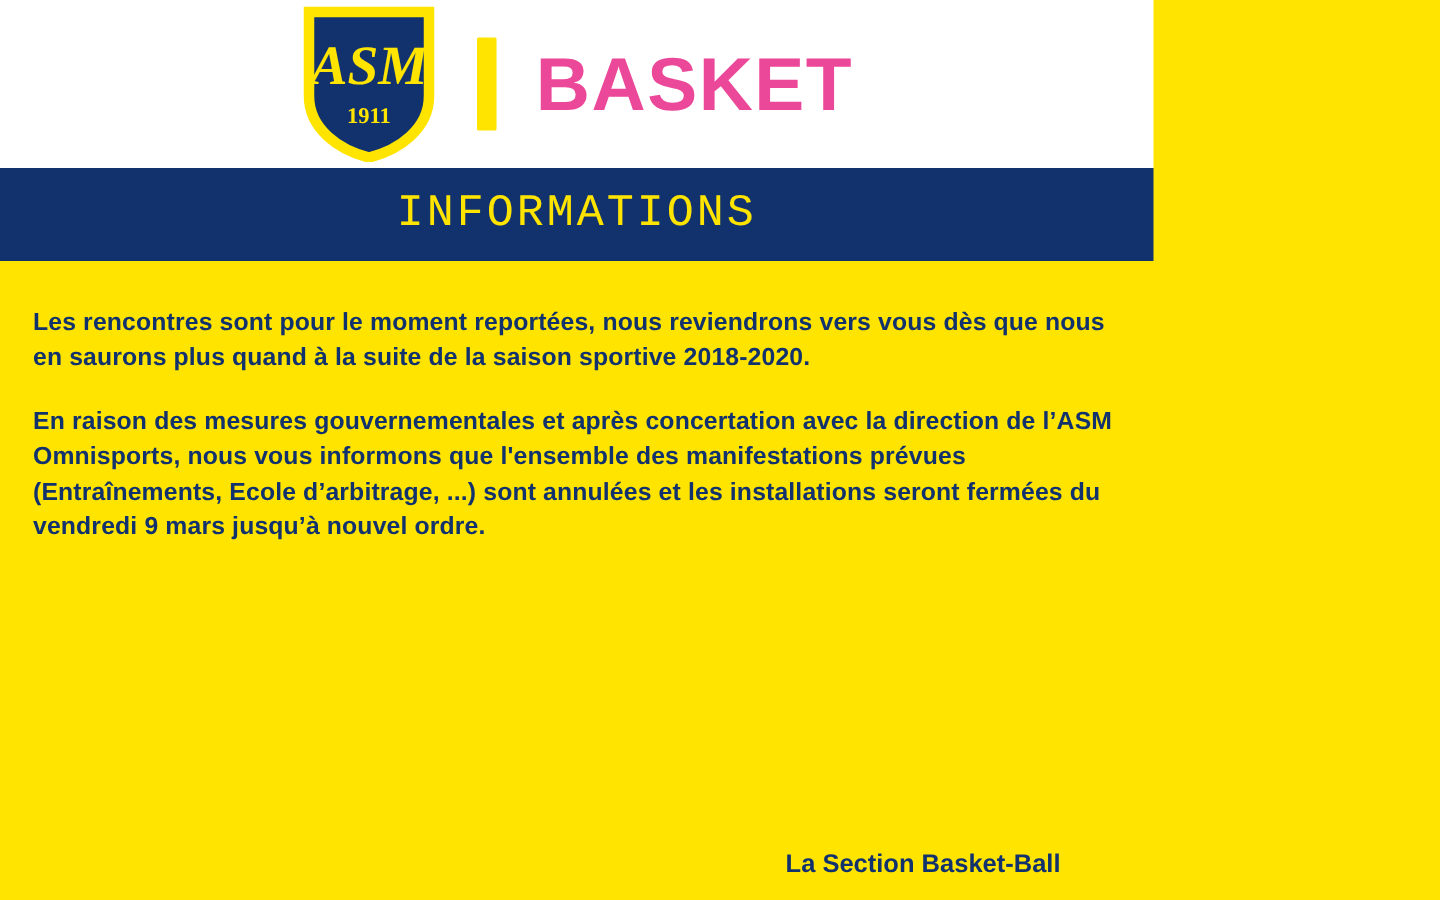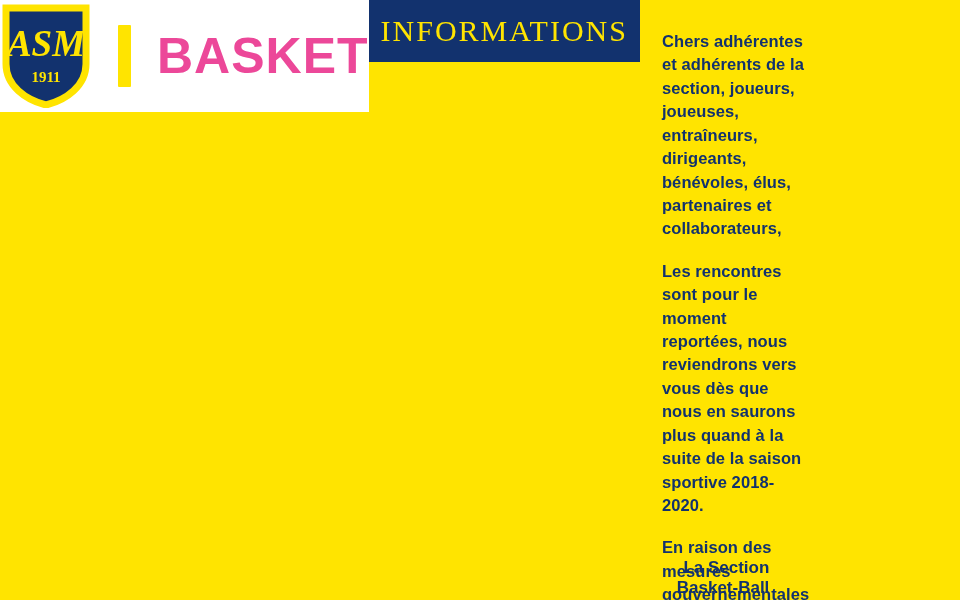--- a/index.html
+++ b/index.html
@@ -12,21 +12,21 @@
     overflow: hidden;
     font-family: "Liberation Sans", sans-serif;
     background: #ffe400;
   }
   .page {
     width: 769px;
     height: 600px;
     position: relative;
     background: #ffe400;
     display: flex;
-    flex-direction: row;
+    flex-direction: column;
   }
 
   
   .header {
     height: 112px;
     background: #ffffff;
     display: flex;
     align-items: center;
     justify-content: center;
     flex: 0 0 auto;
@@ -67,21 +67,21 @@
     align-items: center;
     justify-content: center;
     flex: 0 0 auto;
   }
   .title-band h1 {
     margin: 12px;
     font-size: 30px;
     font-weight: normal;
     letter-spacing: 2px;
     color: #ffe400;
-    font-family: Liberation Serif, serif;
+    font-family: Liberation Mono, monospace;
   }
 
   
   .body-area {
     flex: 1 1 auto;
     background: #ffe400;
     padding: 30px 22px 10px 22px;
     box-sizing: border-box;
     position: relative;
   }
@@ -96,21 +96,21 @@
   }
   .signature {
     color: #12326e;
     font-size: 17px;
     font-weight: bold;
     text-align: right;
     margin: 0;
     padding-right: 62px;
     position: absolute;
     right: 0;
-    bottom: 2px;
+    bottom: 14px;
     font-family: "Liberation Sans", sans-serif;
   }
 </style>
 </head>
 <body>
 
 <div class="page">
 
   <div class="header">
     <div class="header-inner">
@@ -127,19 +127,18 @@
 
       <div class="brand-text">BASKET</div>
     </div>
   </div>
 
   <div class="title-band">
     <h1>INFORMATIONS</h1>
   </div>
 
   <div class="body-area">
-    <p class="para">Chers adhérentes et adhérents de la section, joueurs, joueuses,  entraîneurs, dirigeants, bénévoles, élus, partenaires et collaborateurs,</p>
     <p class="para">Les rencontres sont pour le moment reportées, nous reviendrons vers vous dès que nous en saurons plus quand à la suite de la saison sportive 2018-2020.</p>
     <p class="para">En raison des mesures gouvernementales et après concertation avec la direction de l’ASM Omnisports, nous vous informons que l'ensemble des manifestations prévues (Entraînements, Ecole d’arbitrage, ...) sont annulées et les installations seront fermées du vendredi 9 mars jusqu’à nouvel ordre.</p>
     <p class="signature">La Section Basket-Ball</p>
   </div>
 
 </div>
 
 </body></html>

